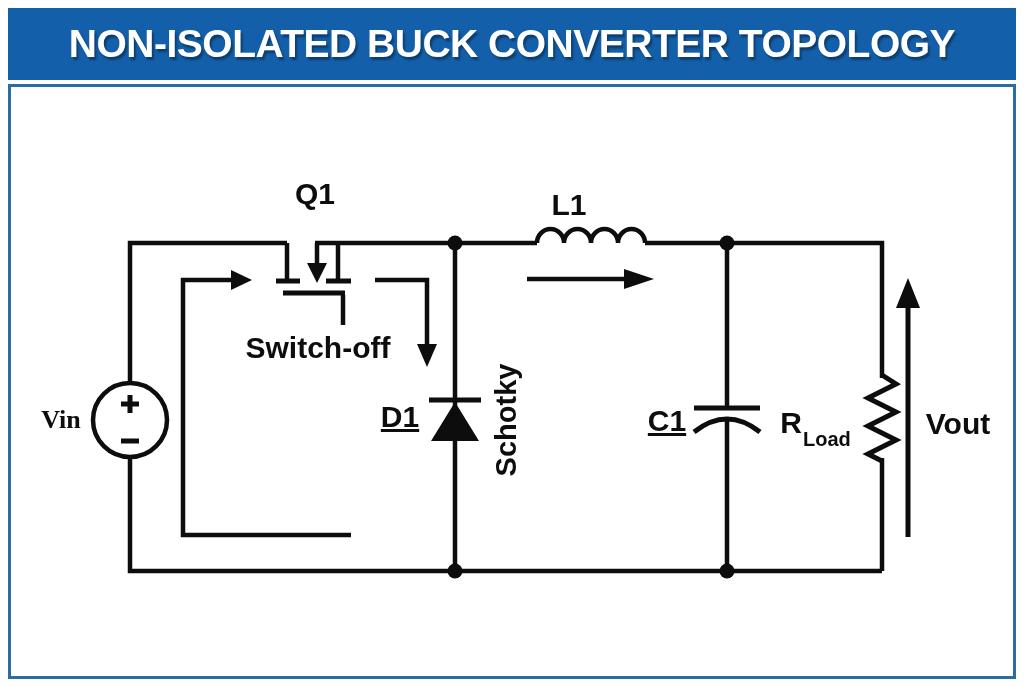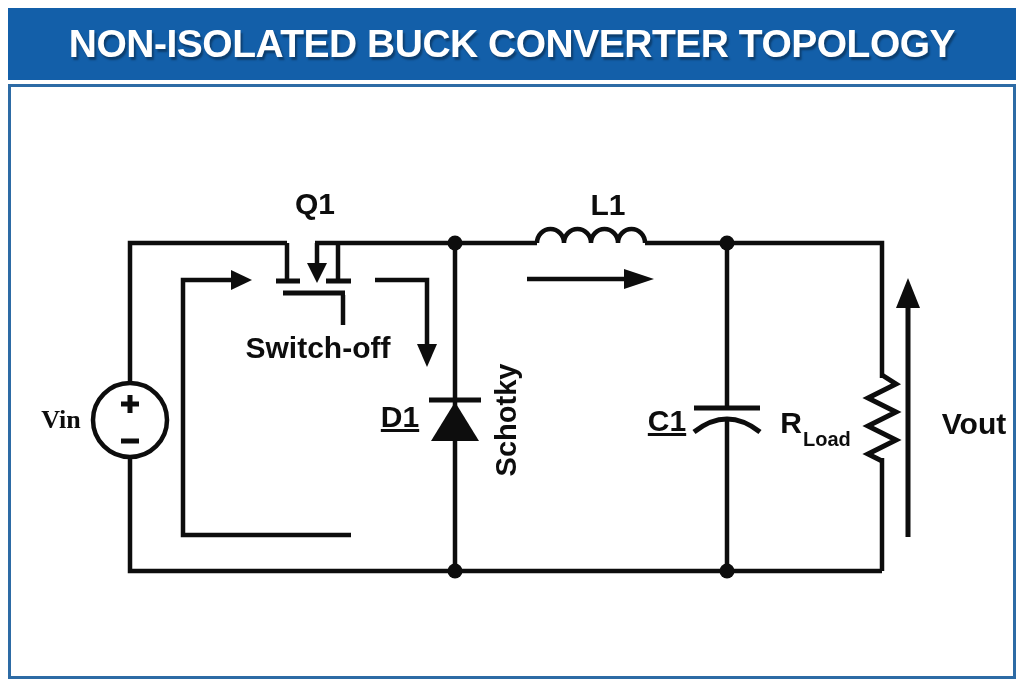--- a/index.html
+++ b/index.html
@@ -85,23 +85,23 @@
 
     <path d="M908,537 V306" stroke-width="5"></path>
     <polygon points="908,278 896,308 920,308" fill="#0d0d0d" stroke="none"></polygon>
 
     <circle cx="455" cy="243" r="7.5" fill="#0d0d0d" stroke="none"></circle>
     <circle cx="727" cy="243" r="7.5" fill="#0d0d0d" stroke="none"></circle>
     <circle cx="455" cy="571" r="7.5" fill="#0d0d0d" stroke="none"></circle>
     <circle cx="727" cy="571" r="7.5" fill="#0d0d0d" stroke="none"></circle>
   </svg>
 
-  <div class="lbl" style="left:315px; top:204px;">Q1</div>
+  <div class="lbl" style="left:315px; top:194px;">Q1</div>
   <div class="lbl small" style="left:318px; top:348px;">Switch-off</div>
   <div class="lbl" style="left:61px; top:420px; font-size:26px;font-family:Liberation Serif, serif;">Vin</div>
   <div class="lbl" style="left:400px; top:417px;text-decoration:underline;">D1</div>
   <div class="lbl rot" style="left:506px; top:420px; font-size:29px;">Schotky</div>
-  <div class="lbl" style="left:608px; top:205px;text-align:right;">L1</div>
+  <div class="lbl" style="left:569px; top:205px;text-align:right;">L1</div>
   <div class="lbl" style="left:667px; top:421px;text-decoration:underline;">C1</div>
   <div class="lbl" style="left:815px; top:423px;"><span>R</span><span class="sub">Load</span></div>
-  <div class="lbl" style="left:958px; top:424px;margin-left:16px;">Vout</div>
+  <div class="lbl" style="left:958px; top:424px;">Vout</div>
 
 </div>
 
 </body></html>

